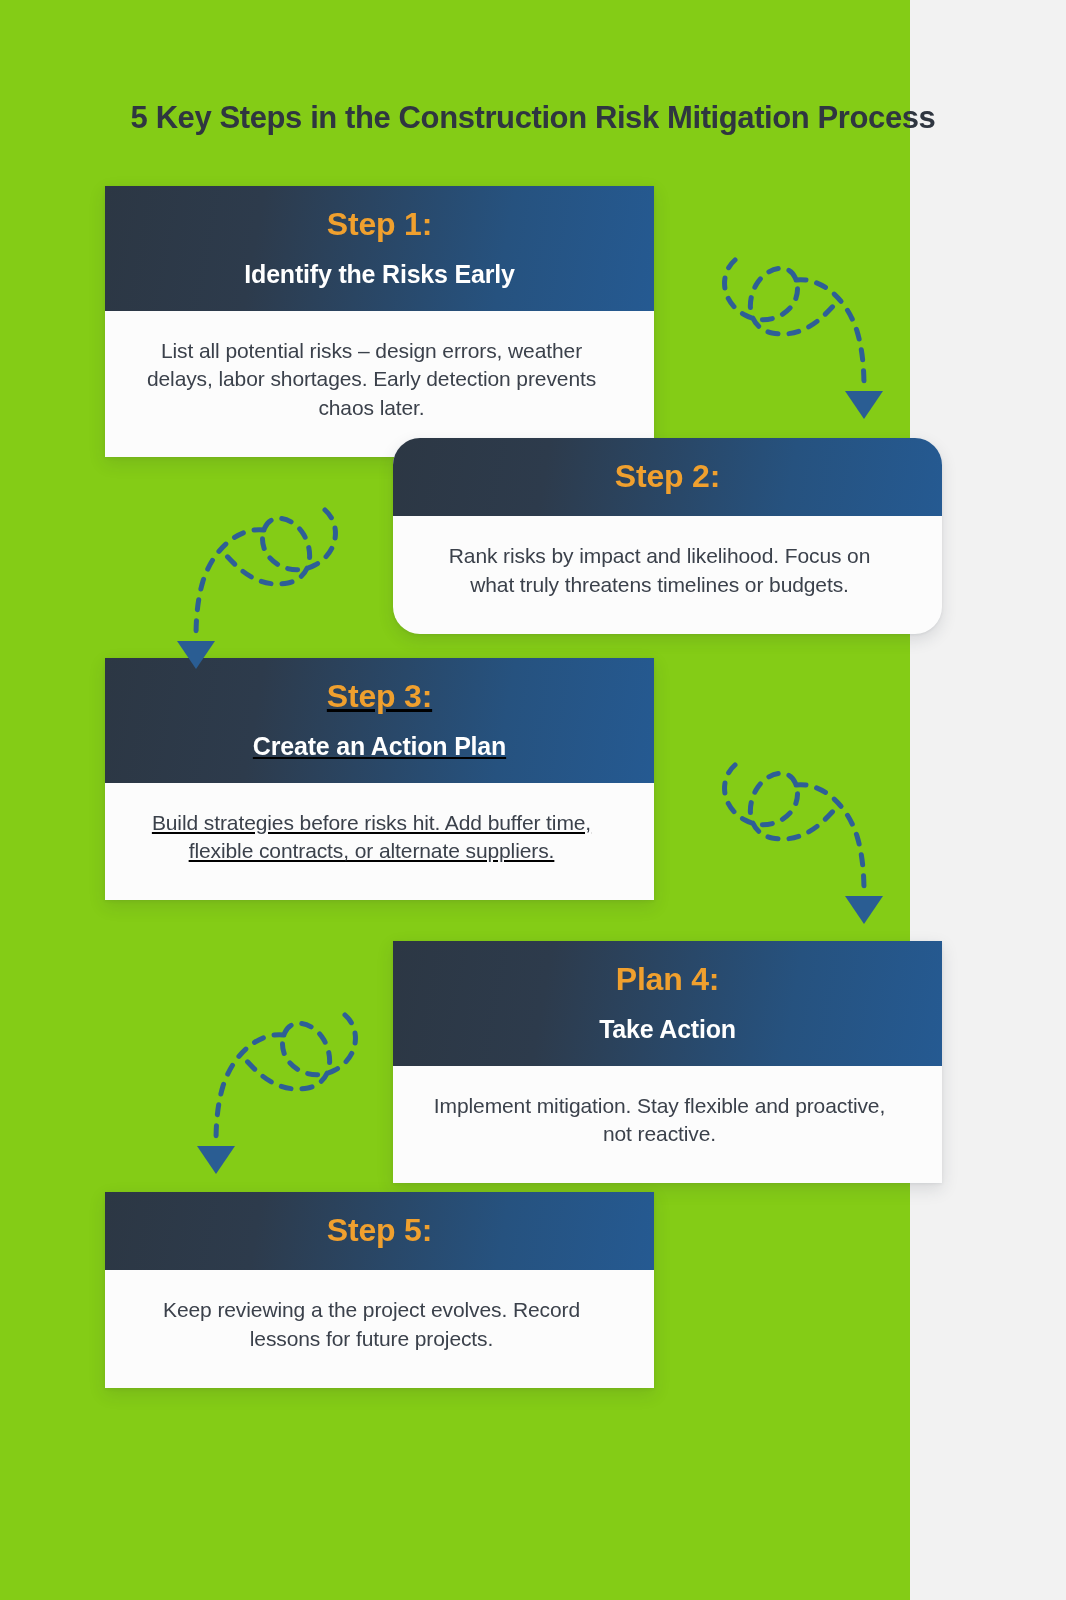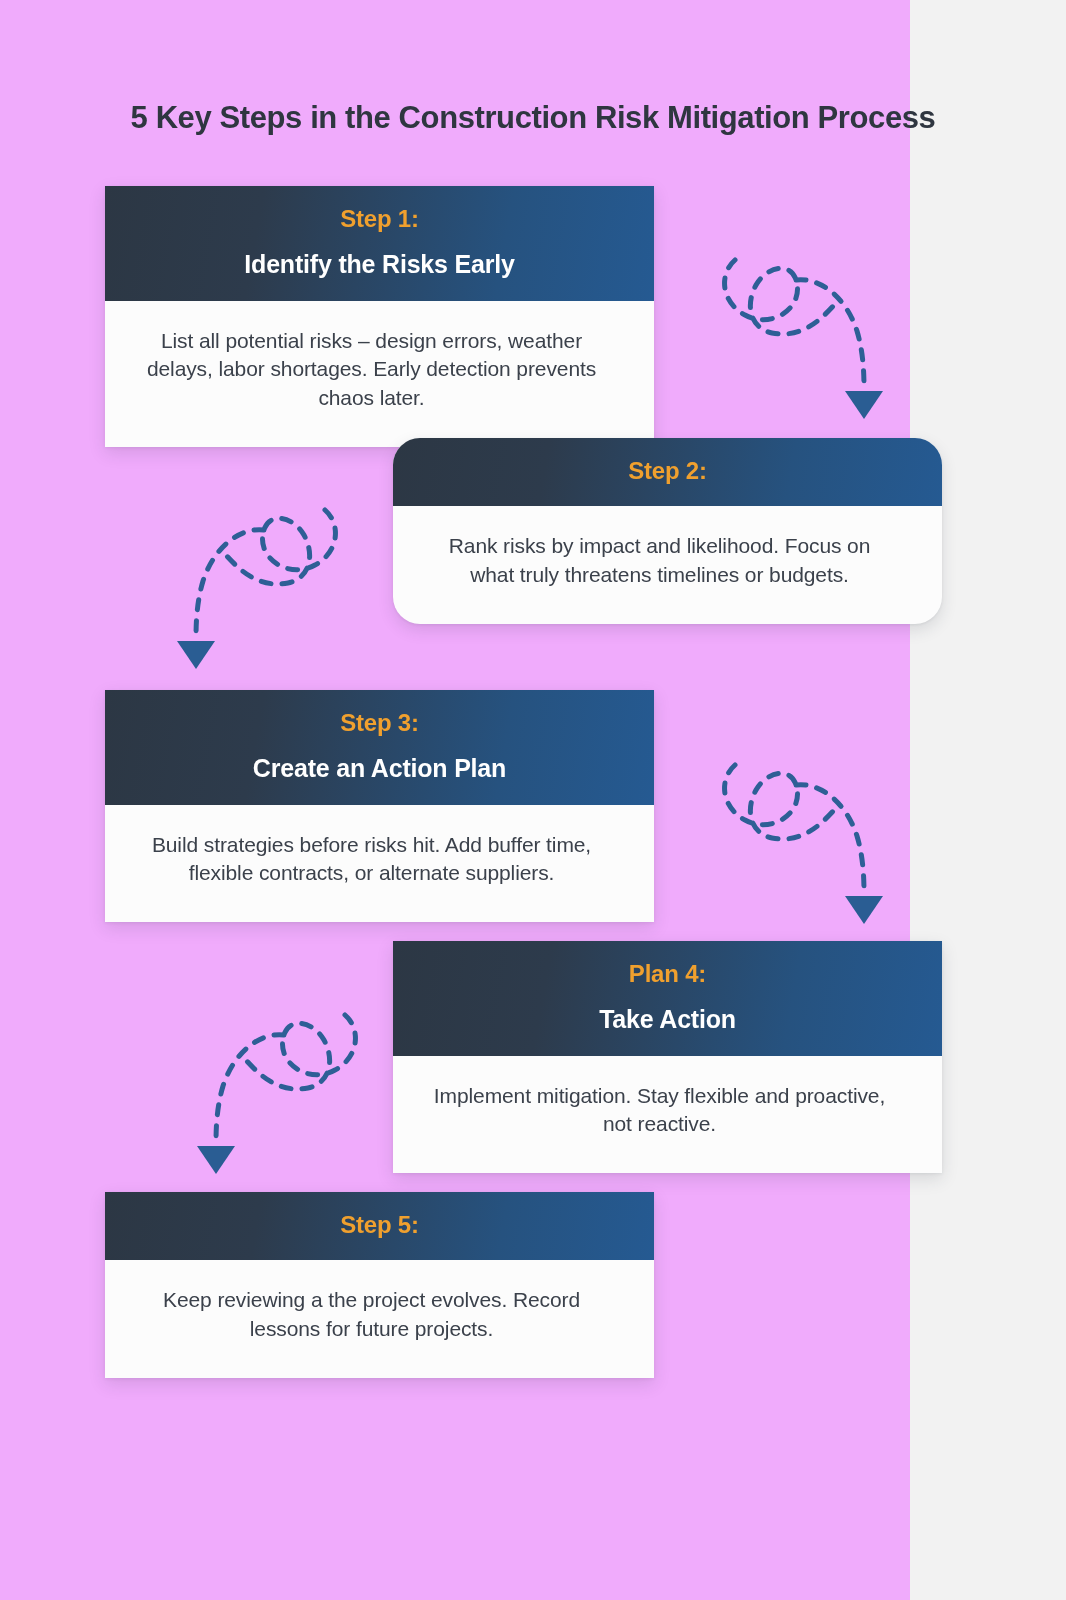--- a/index.html
+++ b/index.html
@@ -12,21 +12,21 @@
     height: 1600px;
     background: #f2f2f2;
     font-family: "Liberation Sans", sans-serif;
     overflow: hidden;
   }
 
   #infographic {
     position: relative;
     width: 910px;
     height: 1600px;
-    background: #f0abfc;
+    background: #84cc16;
   }
 
   
   #page-title {
     position: absolute;
     left: 0;
     top: 100px;
     width: 1066px;
     text-align: center;
     font-size: 31px;
@@ -49,21 +49,21 @@
 
   .card-header {
     background: linear-gradient(100deg, #2c3744 0%, #2d3b4c 28%, #26527f 72%, #255a92 100%);
     padding: 18px 24px 20px 24px;
     text-align: center;
     box-sizing: border-box;
   }
   .step-label {
     display: block;
     color: #f0a02e;
-    font-size: 24px;
+    font-size: 32px;
     font-weight: 700;
     line-height: 1.25;
     letter-spacing: -0.2px;
   }
   .step-title {
     display: block;
     color: #ffffff;
     font-size: 25px;
     font-weight: 700;
     line-height: 1.3;
@@ -111,21 +111,21 @@
 
   <div class="step-card right" style="top:438px;border-radius:27px;">
     <div class="card-header">
       <span class="step-label">Step 2:</span>
     </div>
     <div class="card-body">
       <p class="card-desc">Rank risks by impact and likelihood. Focus on what truly threatens timelines or budgets.</p>
     </div>
   </div>
 
-  <div class="step-card left" style="top:690px;">
+  <div class="step-card left" style="top:658px;text-decoration:underline;">
     <div class="card-header">
       <span class="step-label">Step 3:</span>
       <span class="step-title">Create an Action Plan</span>
     </div>
     <div class="card-body">
       <p class="card-desc">Build strategies before risks hit. Add buffer time, flexible contracts, or alternate suppliers.</p>
     </div>
   </div>
 
   <div class="step-card right" style="top:941px;">

